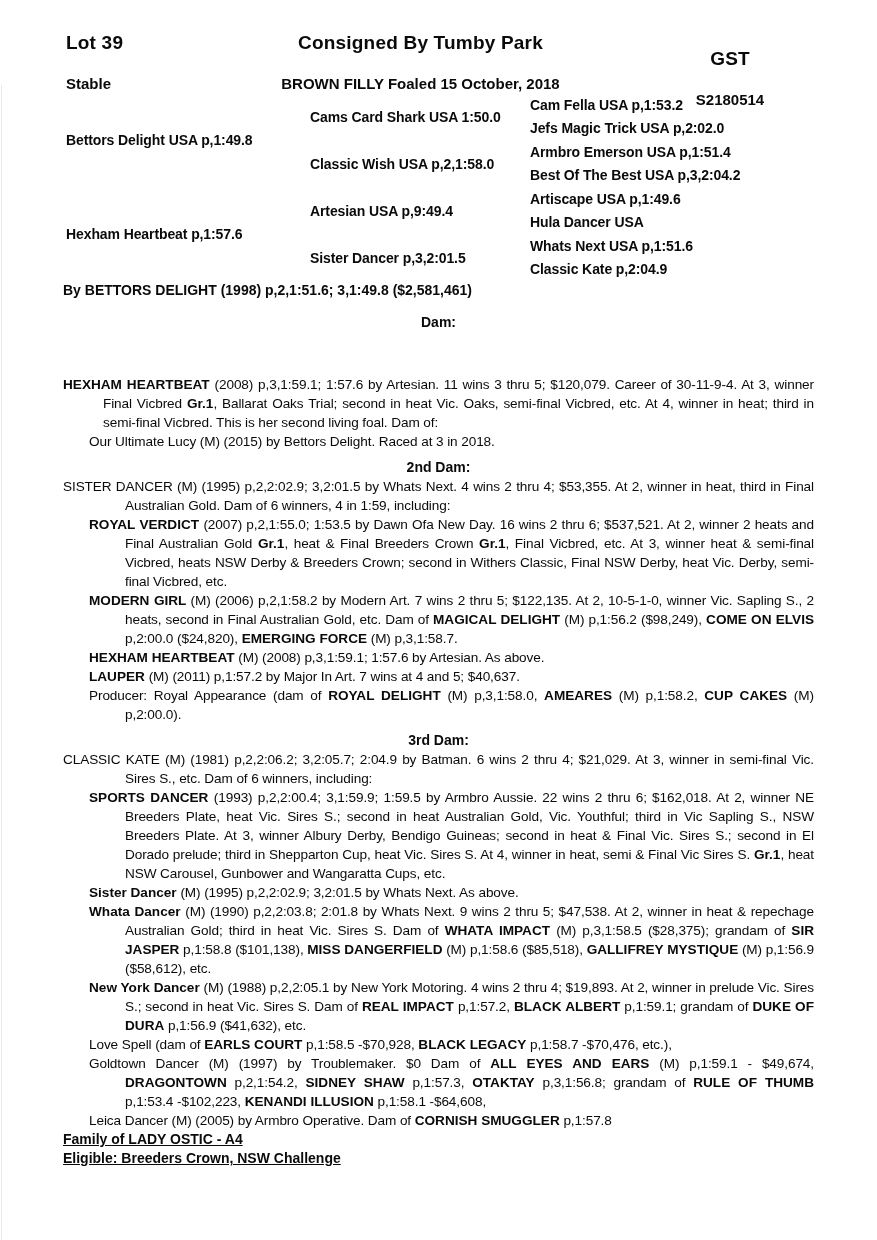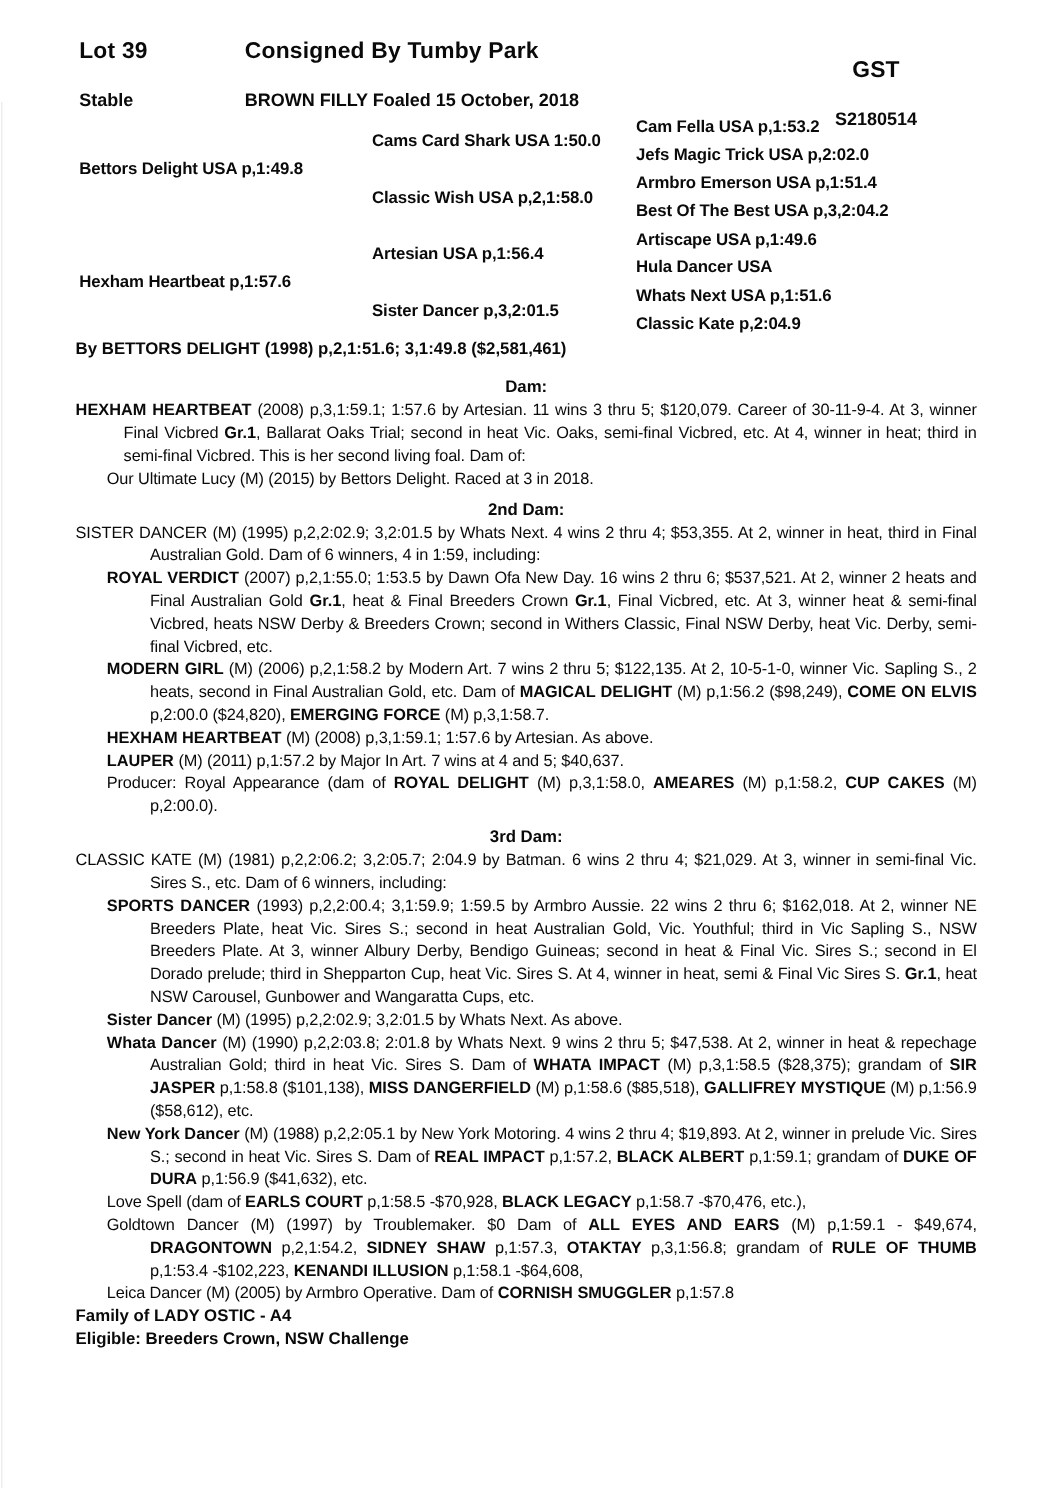--- a/index.html
+++ b/index.html
@@ -12,23 +12,23 @@
     overflow:hidden;
   }
   .scan-edge{
     position:absolute;left:1px;top:85px;bottom:0;width:1px;
     background:#e9e9e9;
   }
   
   .hdr{
     position:absolute;top:30px;left:66px;right:62px;
     display:grid;grid-template-columns:130px 1fr 170px;
-    column-gap:8px;
+    column-gap:26px;
   }
-  .hdr .c{}
+  .hdr .c{text-align:center;}
   .hdr .r{text-align:center;margin-top:16px;}
   .hl1{font-size:19px;font-weight:bold;line-height:26px;letter-spacing:.2px;}
   .hl2{font-size:15px;font-weight:bold;line-height:24px;}
   
   .ped{position:absolute;top:0;left:0;width:877px;height:290px;}
   .ped-col{position:absolute;top:93px;height:188px;display:flex;flex-direction:column;}
   .ped-col1{left:66px;width:240px;}
   .ped-col2{left:310px;width:245px;}
   .ped-col3{left:530px;width:290px;}
   .ped-col .cell{
@@ -38,23 +38,23 @@
   
   .bodytext{
     position:absolute;top:281px;left:63px;width:751px;
     font-size:13.6px;line-height:19px;letter-spacing:-.1px;
   }
   .p{margin:0;text-align:justify;}
   .p b{letter-spacing:0;}
   .byline{font-weight:bold;font-size:14px;margin-bottom:13px;text-align:left;}
   .head{font-weight:bold;font-size:14px;margin-top:7px;text-align:center;}
   .main{padding-left:62px;text-indent:-62px;}
-  .main40{padding-left:40px;text-indent:-40px;}
+  .main40{padding-left:40px;text-indent:-40px;margin-top:43px;}
   .sub{padding-left:62px;text-indent:-36px;}
-  .family{font-weight:bold;font-size:14px;text-align:left;}
+  .family{font-weight:bold;font-size:14px;text-align:left;text-decoration:underline;}
 </style>
 </head>
 <body>
 
 <div class="page">
   <div class="scan-edge"></div>
 
   <div class="hdr">
     <div class="hl1">Lot 39</div>
     <div class="c hl1">Consigned By Tumby Park</div>
@@ -66,21 +66,21 @@
   </div>
 
   <div class="ped">
     <div class="ped-col ped-col1">
         <div class="cell">Bettors Delight USA p,1:49.8</div>
         <div class="cell">Hexham Heartbeat p,1:57.6</div>
       </div>
     <div class="ped-col ped-col2">
         <div class="cell">Cams Card Shark USA 1:50.0</div>
         <div class="cell">Classic Wish USA p,2,1:58.0</div>
-        <div class="cell">Artesian USA p,1:56.4</div>
+        <div class="cell">Artesian USA p,9:49.4</div>
         <div class="cell">Sister Dancer p,3,2:01.5</div>
       </div>
     <div class="ped-col ped-col3">
         <div class="cell">Cam Fella USA p,1:53.2</div>
         <div class="cell">Jefs Magic Trick USA p,2:02.0</div>
         <div class="cell">Armbro Emerson USA p,1:51.4</div>
         <div class="cell">Best Of The Best USA p,3,2:04.2</div>
         <div class="cell">Artiscape USA p,1:49.6</div>
         <div class="cell">Hula Dancer USA</div>
         <div class="cell">Whats Next USA p,1:51.6</div>

